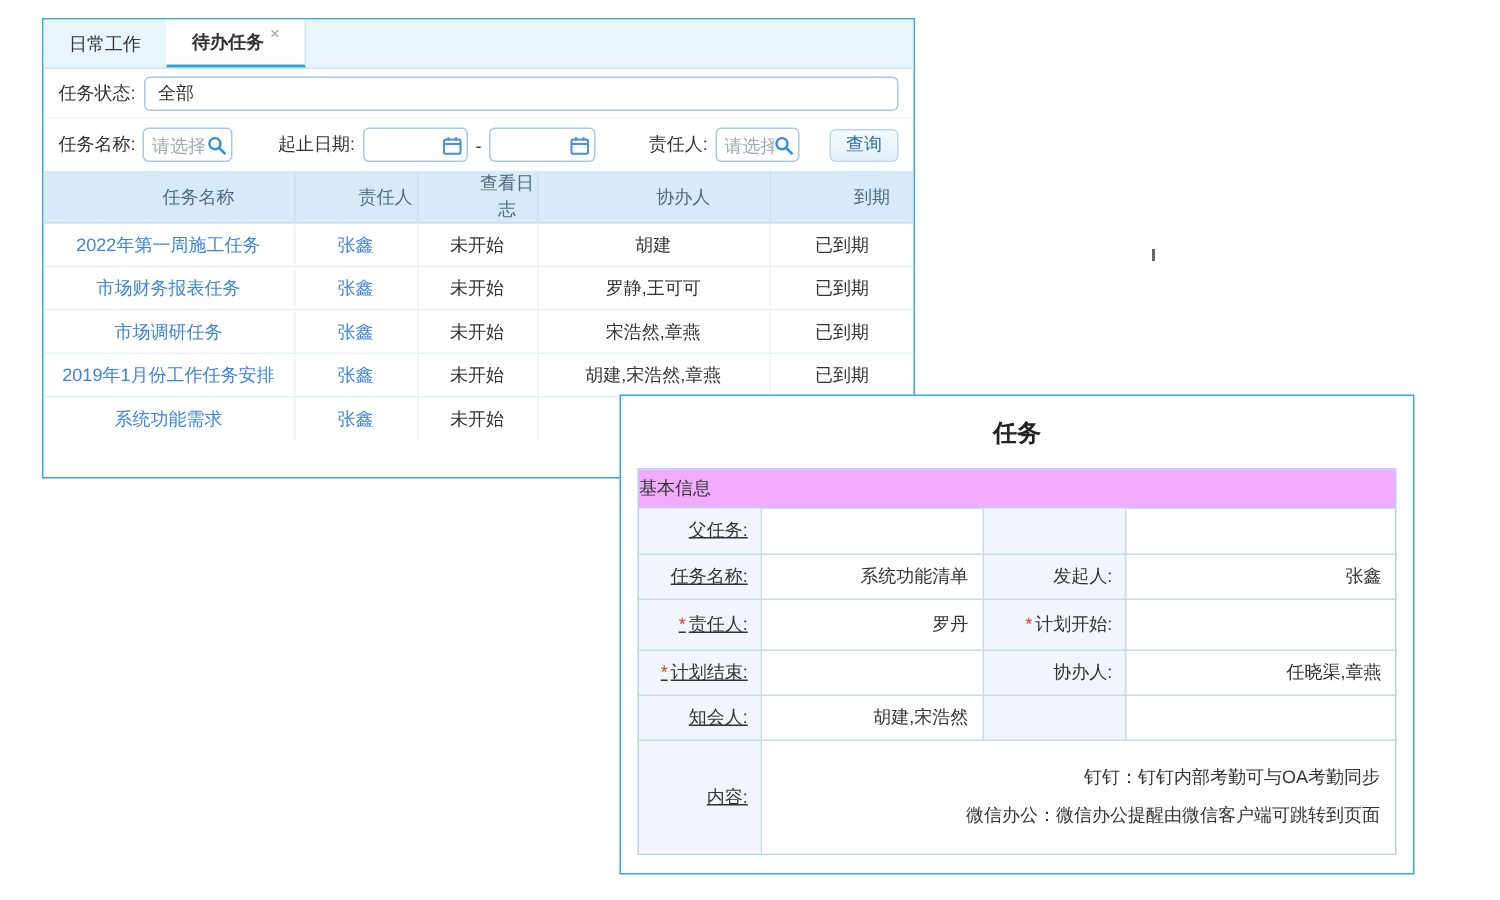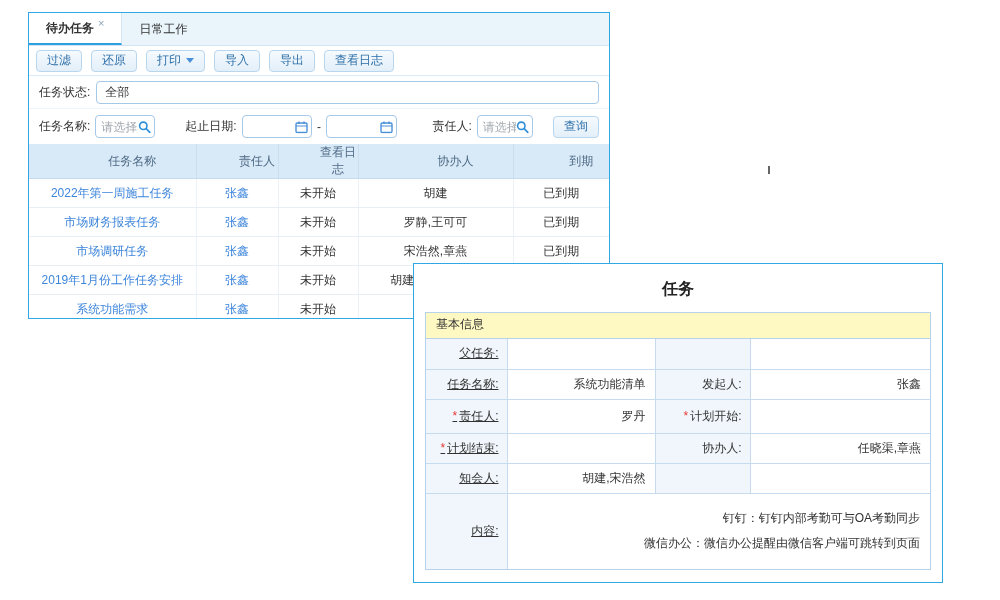--- a/index.html
+++ b/index.html
@@ -46,22 +46,22 @@
   .link { color:#3d85db; cursor:pointer; text-decoration:none; }
 
   
   .stray-mark { position:absolute; left:768px; top:166px; width:2px; height:8px; background:#666; }
 
   
   .dialog { position:absolute; left:413px; top:263px; width:530px; height:320px; background:#fff;
     border:1px solid #31a8e6; z-index:10; }
   .dialog-title { text-align:center; font-size:16px; font-weight:bold; color:#222; margin:15px 0 12px 0; }
   .info-box { margin:0 11px; border:1px solid #b7d2ea; }
-  .section-bar { height:26px; line-height:25px; background:#fef9c3; padding-left:10px; color:#333;
-    border-bottom:1px solid #b7d2ea;font-family:Liberation Mono, monospace; }
+  .section-bar { height:26px; line-height:25px; background:#f0abfc; color:#333;
+    border-bottom:1px solid #b7d2ea; }
   .form-table { width:100%; border-collapse:collapse; table-layout:fixed; }
   .form-table td { border:1px solid #c7dbee; font-size:12px; color:#333; height:30px; background:#fff; }
   .form-table tr:first-child td { border-top:none; }
   .form-table td:first-child { border-left:none;text-decoration:underline; }
   .form-table td:last-child { border-right:none; }
   .form-table tr:last-child td { border-bottom:none; }
   .lbl { background:#f0f6fb !important; text-align:right; padding:0 8px; white-space:nowrap; }
   .val { padding:0 9px; text-align:right; white-space:nowrap; overflow:hidden; }
   .row-tall td { height:34px; }
   .content-row td { height:76px; }
@@ -70,50 +70,29 @@
   .req { color:#e53935; margin-right:2px; }
 </style>
 </head>
 <body>
 
 <div class="stage">
 
   <div class="main-window">
 
     <div class="tabbar">
+      <div class="tab">
+        <span>日常工作</span>
+      </div>
       <div class="tab active">
         <span>待办任务</span>
         <span class="close">×</span>
       </div>
-      <div class="tab">
-        <span>日常工作</span>
-      </div>
-    </div>
-
-    <div class="toolbar">
-      <button class="btn">
-        <span>过滤</span>
-      </button>
-      <button class="btn">
-        <span>还原</span>
-      </button>
-      <button class="btn">
-        <span>打印</span>
-        <span class="caret-down"></span>
-      </button>
-      <button class="btn">
-        <span>导入</span>
-      </button>
-      <button class="btn">
-        <span>导出</span>
-      </button>
-      <button class="btn">
-        <span>查看日志</span>
-      </button>
-    </div>
+    </div>
+
 
     <div class="filter-row1">
       <span class="flabel">任务状态:</span>
       <div class="select-box">
         <span>全部</span>
       </div>
     </div>
 
     <div class="filter-row2">
       <span class="flabel">任务名称:</span>

